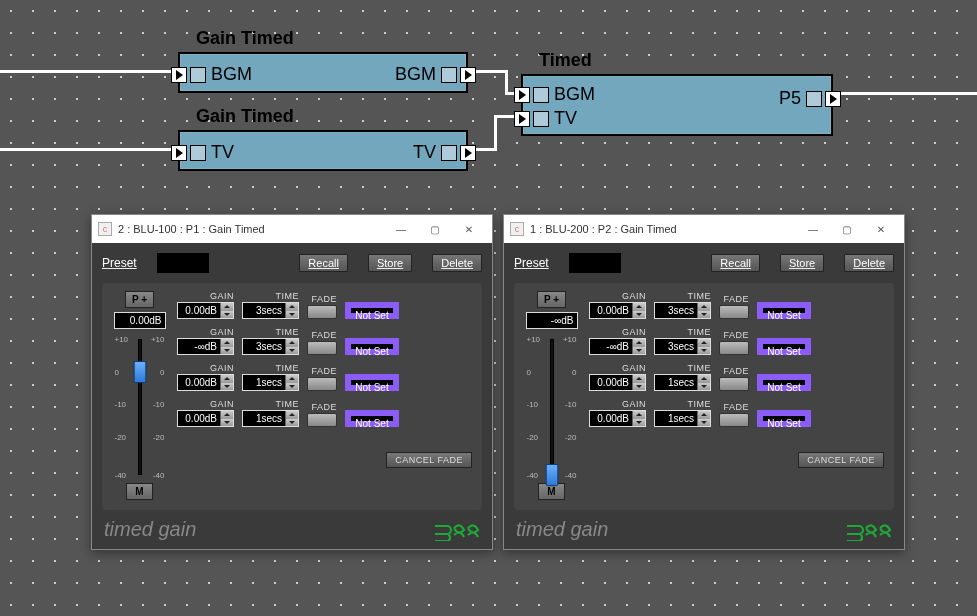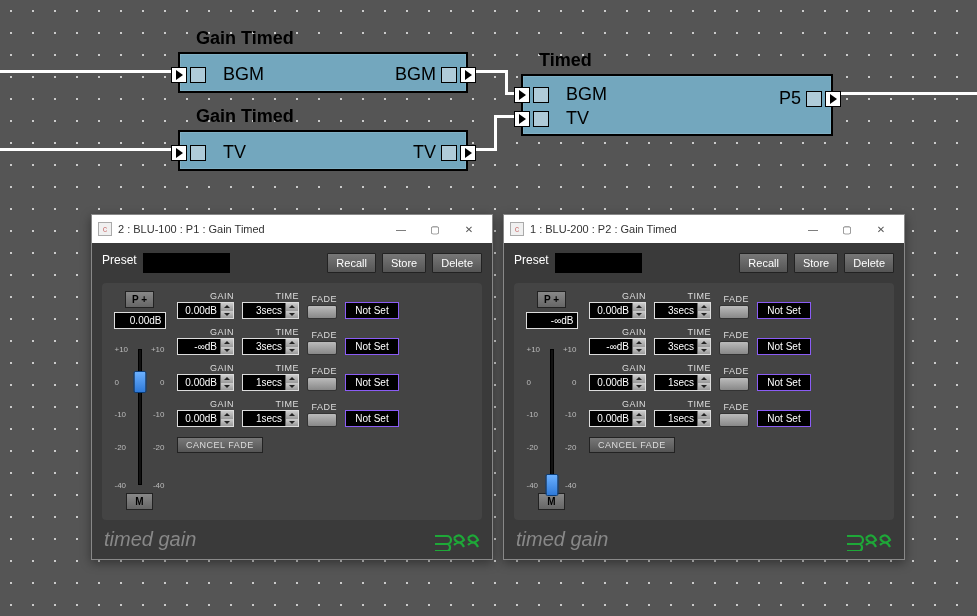--- a/index.html
+++ b/index.html
@@ -68,21 +68,20 @@
   .port-sq {
     width: 16px; height: 16px;
     background: #afcbd9;
     border: 1.5px solid #000;
   }
   .port-label {
     color: #000;
     font-size: 18px;
     font-weight: 500;
     padding: 0 2px;
-    margin-left: 12px;
   }
   
   .panel {
     position: absolute;
     background: #fff;
     border: 1px solid #888;
     box-shadow: 0 3px 10px rgba(0,0,0,0.4);
   }
   .titlebar {
     height: 28px;
@@ -112,22 +111,24 @@
     font-size: 10px; color: #555;
     cursor: default;
   }
   .panel-body {
     background: #3a3a3a;
     padding: 10px 10px 8px 10px;
     color: #eee;
   }
   .preset-row {
     display: flex;
-    gap: 6px;
+    align-items: center;
+    gap: 20px;
     margin-bottom: 10px;
+    text-decoration: underline;
   }
   .preset-row .lbl {
     font-size: 12px; color: #fff;
   }
   .preset-input {
     flex: 1 1 auto;
     height: 20px;
     background: #000;
     border: 1px solid #000;
     max-width: 135px;
@@ -171,21 +172,21 @@
     color: #fff;
     text-align: right;
     font-size: 10px;
     padding: 0 3px;
     line-height: 15px;
   }
   .fader-track-wrap {
     position: relative;
     height: 136px;
     width: 50px;
-    margin-top: 16px;
+    margin-top: 6px;
   }
   .fader-scale {
     position: absolute;
     top: 0; bottom: 0;
     width: 100%;
     font-size: 8px;
     color: #bbb;
   }
   .fader-scale .tick {
     position: absolute;
@@ -281,32 +282,32 @@
   .spinner .dn::after { border-top: 3px solid #222; }
   .fadebtn {
     width: 30px;
     height: 14px;
     background: linear-gradient(#bbb,#888);
     border: 1px solid #333;
     border-radius: 2px;
   }
   .notset {
     background: #000;
-    border: 1px solid #8b5cf6;
+    border: 6px solid #8b5cf6;
     color: #fff;
     font-size: 10px;
     text-align: center;
     width: 54px;
     height: 17px;
     line-height: 15px;
   }
   .cancel-row {
     display: flex;
-    justify-content: flex-start;
-    margin-top: 2px;
+    justify-content: flex-end;
+    margin-top: 17px;
   }
   .cancel-btn {
     background: linear-gradient(#777,#555);
     border: 1px solid #222;
     color: #ddd;
     font-size: 9px;
     padding: 2px 8px;
     letter-spacing: 0.5px;
   }
   .panel-footer {

